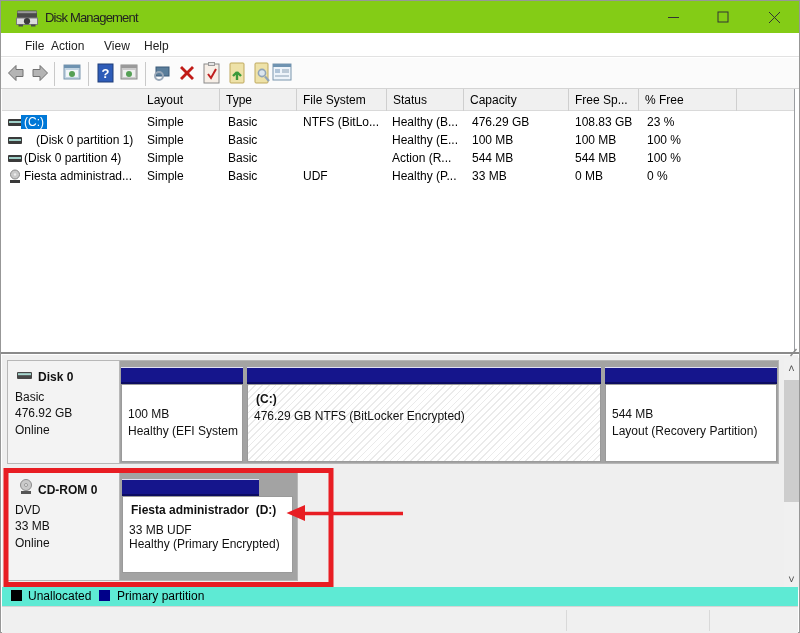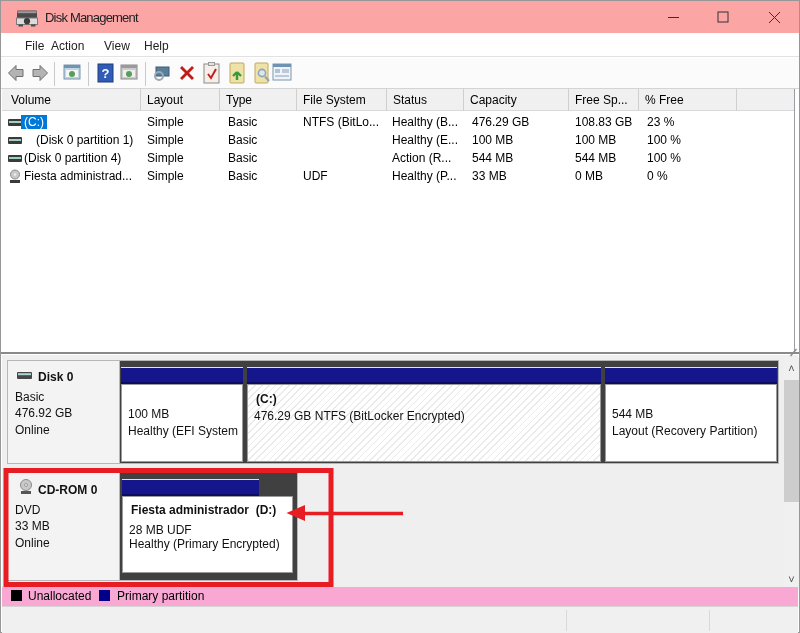--- a/index.html
+++ b/index.html
@@ -2,45 +2,45 @@
 <html><head>
 <meta charset="utf-8">
 <style>
 * { margin:0; padding:0; box-sizing:border-box; }
 html,body { width:800px; height:633px; }
 body { font-family:"Liberation Sans",sans-serif; position:relative; background:#ffffff; overflow:hidden; }
 .abs { position:absolute; }
 
 
 #win { position:absolute; left:0; top:0; width:800px; height:633px; border:1px solid #979797; background:#ffffff; }
-#titlebar { position:absolute; left:0; top:0; width:798px; height:32px; background:#fca5a5; }
+#titlebar { position:absolute; left:0; top:0; width:798px; height:32px; background:#84cc16; }
 #title-text { position:absolute; left:44px; top:9px; font-size:13px; color:#222; letter-spacing:-0.8px; }
 .ctl { position:absolute; top:0; width:45px; height:31px; color:#333; text-align:center; }
 #menubar { position:absolute; left:0; top:32px; width:798px; height:24px; background:#ffffff; border-bottom:1px solid #e2e2e2; }
 .menu-item { position:absolute; top:6px; font-size:12px; color:#222; }
 #toolbar { position:absolute; left:0; top:57px; width:798px; height:31px; background:#fbfbfb; border-bottom:1px solid #d4d4d4; }
 .tsep { position:absolute; top:4px; width:1px; height:24px; background:#c9c9c9; }
 
 
 #listview { position:absolute; left:1px; top:88px; width:793px; height:262px; background:#ffffff; border-right:1px solid #9a9da1; }
 #lvheader { position:absolute; left:0; top:0; width:792px; height:22px; background:#f0f0f0; border-bottom:1px solid #d9d9d9; }
 .hcell { position:absolute; top:0; height:22px; border-right:1px solid #cfcfcf; font-size:12px; color:#000; padding:4px 0 0 6px; }
 .lvrow { position:absolute; left:0; width:795px; height:18px; font-size:12px; color:#000; }
 .lc { position:absolute; top:2px; white-space:nowrap; }
 
 
 #split { position:absolute; left:0; top:351px; width:798px; height:2px; background:#8a8a8a; }
 #bottompane { position:absolute; left:1px; top:354px; width:796px; height:251px; background:#efefef; }
-.diskrow { position:absolute; left:5px; width:772px; border:1px solid #b7b7b7; background:#404040; }
+.diskrow { position:absolute; left:5px; width:772px; border:1px solid #b7b7b7; background:#a3a3a3; }
 .disklabel { position:absolute; left:0; top:0; width:112px; height:100%; border-right:1px solid #b7b7b7; background:#f3f3f3; font-size:12px; color:#111; }
 .pblock { position:absolute; }
 .pstripe { position:absolute; left:0; top:0; width:100%; height:17px; background:linear-gradient(#e0e0f4 0 1px, #15158c 1px 15px, #0c0c62 15px 17px); }
 .pbody { position:absolute; left:0; top:17px; background:#ffffff; border:1px solid #9a9a9a; font-size:12px; color:#111; }
 .hatch { background-image:repeating-linear-gradient(135deg,rgba(214,214,214,.5) 0 1.2px,transparent 1.2px 4.8px); }
-#legendbar { position:absolute; left:1px; top:586px; width:796px; height:19px; background:#f9a8d4; font-size:12px; color:#000; }
+#legendbar { position:absolute; left:1px; top:586px; width:796px; height:19px; background:#5eead4; font-size:12px; color:#000; }
 #statusbar { position:absolute; left:1px; top:605px; width:796px; height:27px; background:#f0f0f0; border-top:1px solid #d5d5d5; }
 .sbsep { position:absolute; top:3px; width:1px; height:21px; background:#d9d9d9; }
 
 
 #vscroll { position:absolute; left:782px; top:3px; width:15px; height:232px; background:#f0f0f0; }
 #vthumb { position:absolute; left:0; top:22px; width:15px; height:122px; background:#cdcdcd; }
 .sarrow { position:absolute; left:0; width:15px; height:16px; color:#505050; font-size:11px; text-align:center; line-height:16px; }
 
 
 #annot { position:absolute; left:0; top:0; width:800px; height:633px; pointer-events:none; }
@@ -133,21 +133,20 @@
       <rect x="1" y="1" width="18" height="3" fill="#6f93b1"></rect>
       <rect x="3" y="6" width="5" height="4" fill="#b0c4d8"></rect>
       <line x1="10" y1="7" x2="17" y2="7" stroke="#8aa0b4"></line>
       <line x1="10" y1="9" x2="17" y2="9" stroke="#8aa0b4"></line>
       <line x1="3" y1="13" x2="17" y2="13" stroke="#8aa0b4"></line>
     </svg>
   </div>
 
   <div id="listview">
     <div id="lvheader">
-      <div class="hcell" style="left:0;width:139px;padding-left:9px">Volume</div>
       <div class="hcell" style="left:139px;width:79px">Layout</div>
       <div class="hcell" style="left:218px;width:77px">Type</div>
       <div class="hcell" style="left:295px;width:90px">File System</div>
       <div class="hcell" style="left:385px;width:77px">Status</div>
       <div class="hcell" style="left:462px;width:105px">Capacity</div>
       <div class="hcell" style="left:567px;width:70px">Free Sp...</div>
       <div class="hcell" style="left:637px;width:98px">% Free</div>
       <div class="hcell" style="left:735px;width:57px;border-right:none"></div>
     </div>
     <div class="lvrow" style="top:24px">
@@ -255,21 +254,21 @@
         </svg>
         <b class="abs" style="left:30px;top:11px">CD-ROM 0</b>
         <span class="abs" style="left:7px;top:31px">DVD</span>
         <span class="abs" style="left:7px;top:47px">33 MB</span>
         <span class="abs" style="left:7px;top:64px">Online</span>
       </div>
       <div class="pblock" style="left:114px;top:7px;width:137px;height:94px">
         <div class="pstripe"></div>
         <div class="pbody" style="width:171px;height:77px">
           <b class="abs" style="left:8px;top:6px">Fiesta administrador&nbsp;&nbsp;(D:)</b>
-          <span class="abs" style="left:6px;top:26px">28 MB UDF</span>
+          <span class="abs" style="left:6px;top:26px">33 MB UDF</span>
           <span class="abs" style="left:6px;top:40px">Healthy (Primary Encrypted)</span>
         </div>
       </div>
     </div>
 
     <div id="vscroll">
       <div class="sarrow" style="top:2px">˄</div>
       <div id="vthumb"></div>
       <div class="sarrow" style="top:213px">˅</div>
     </div>

